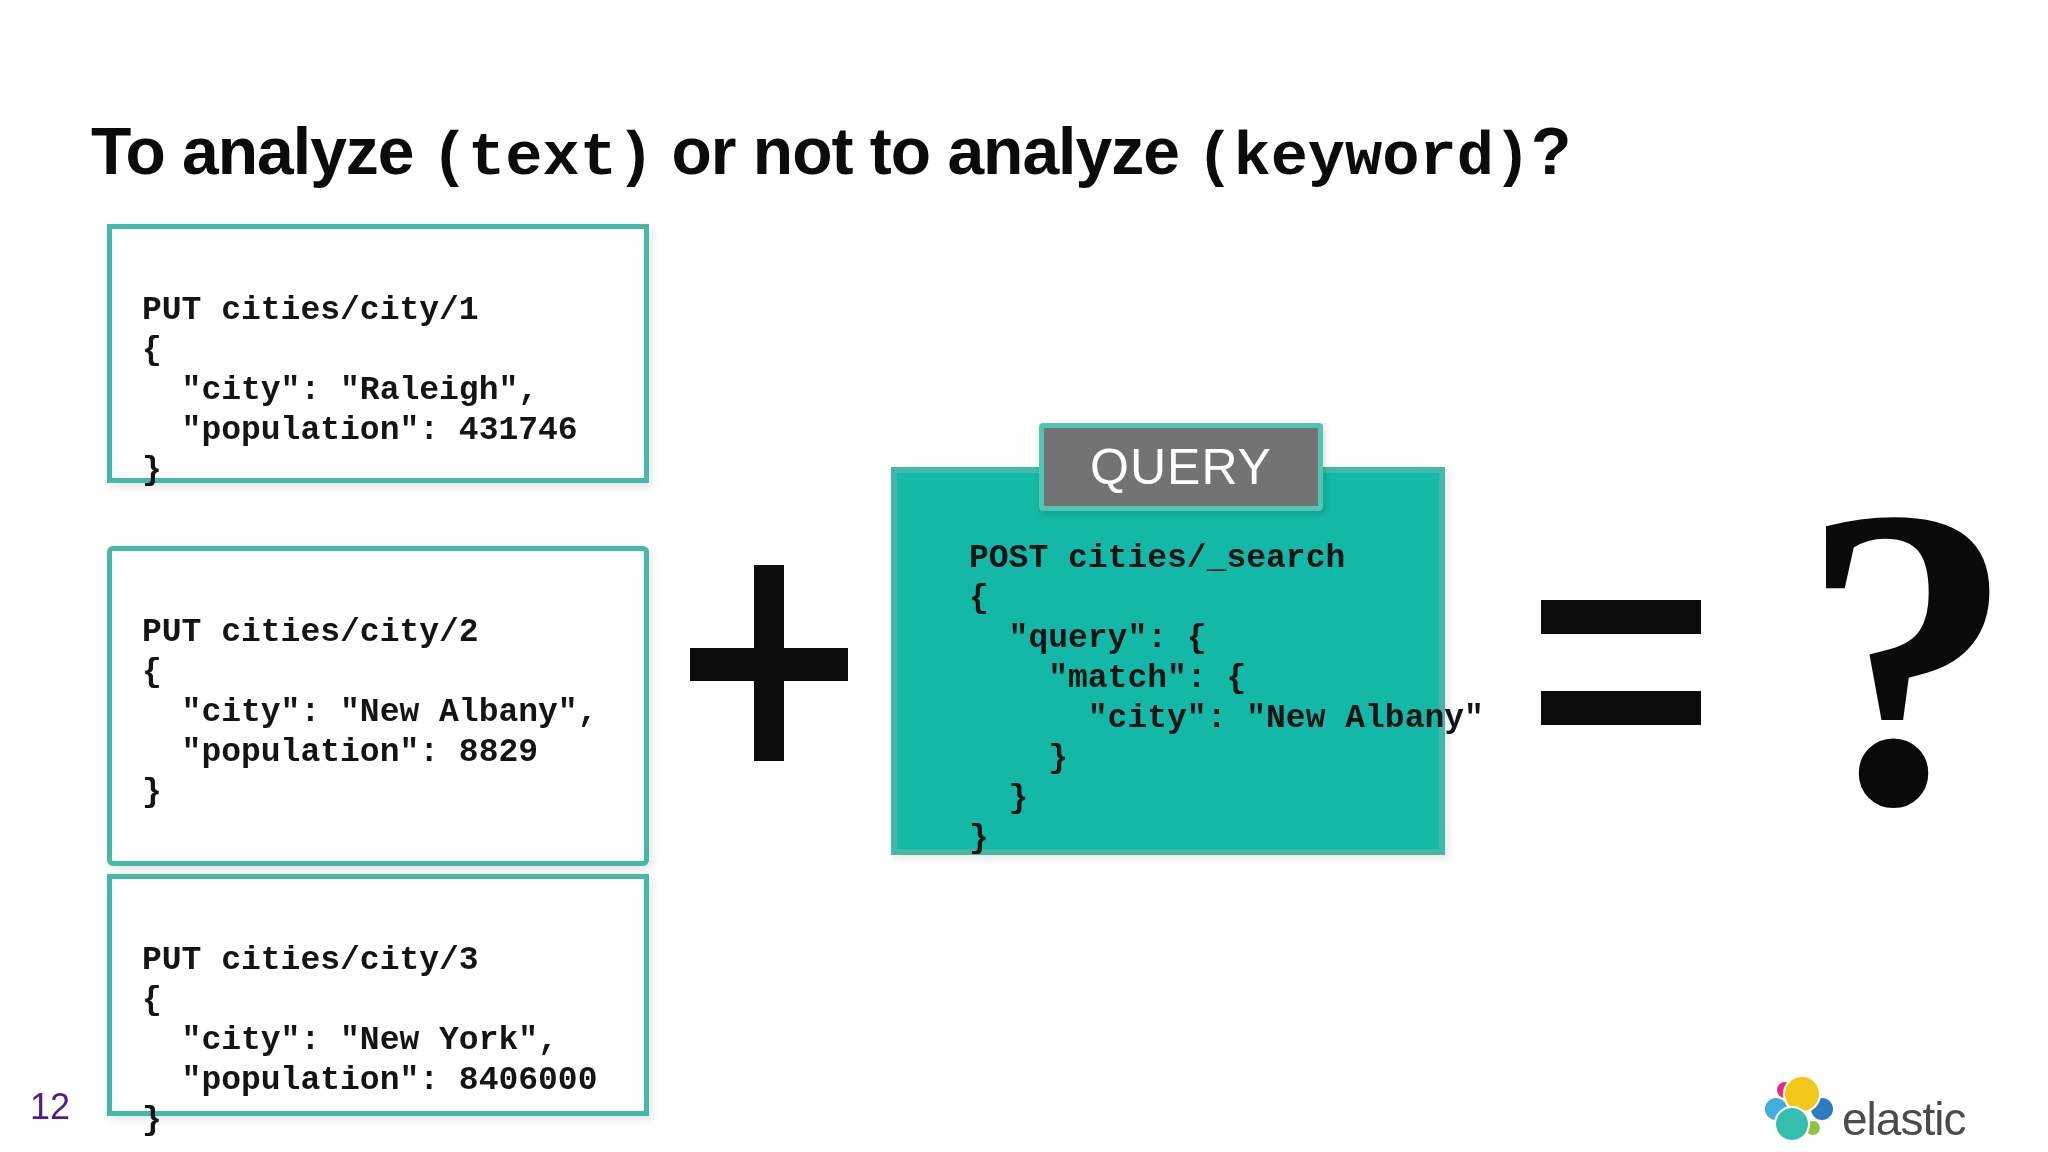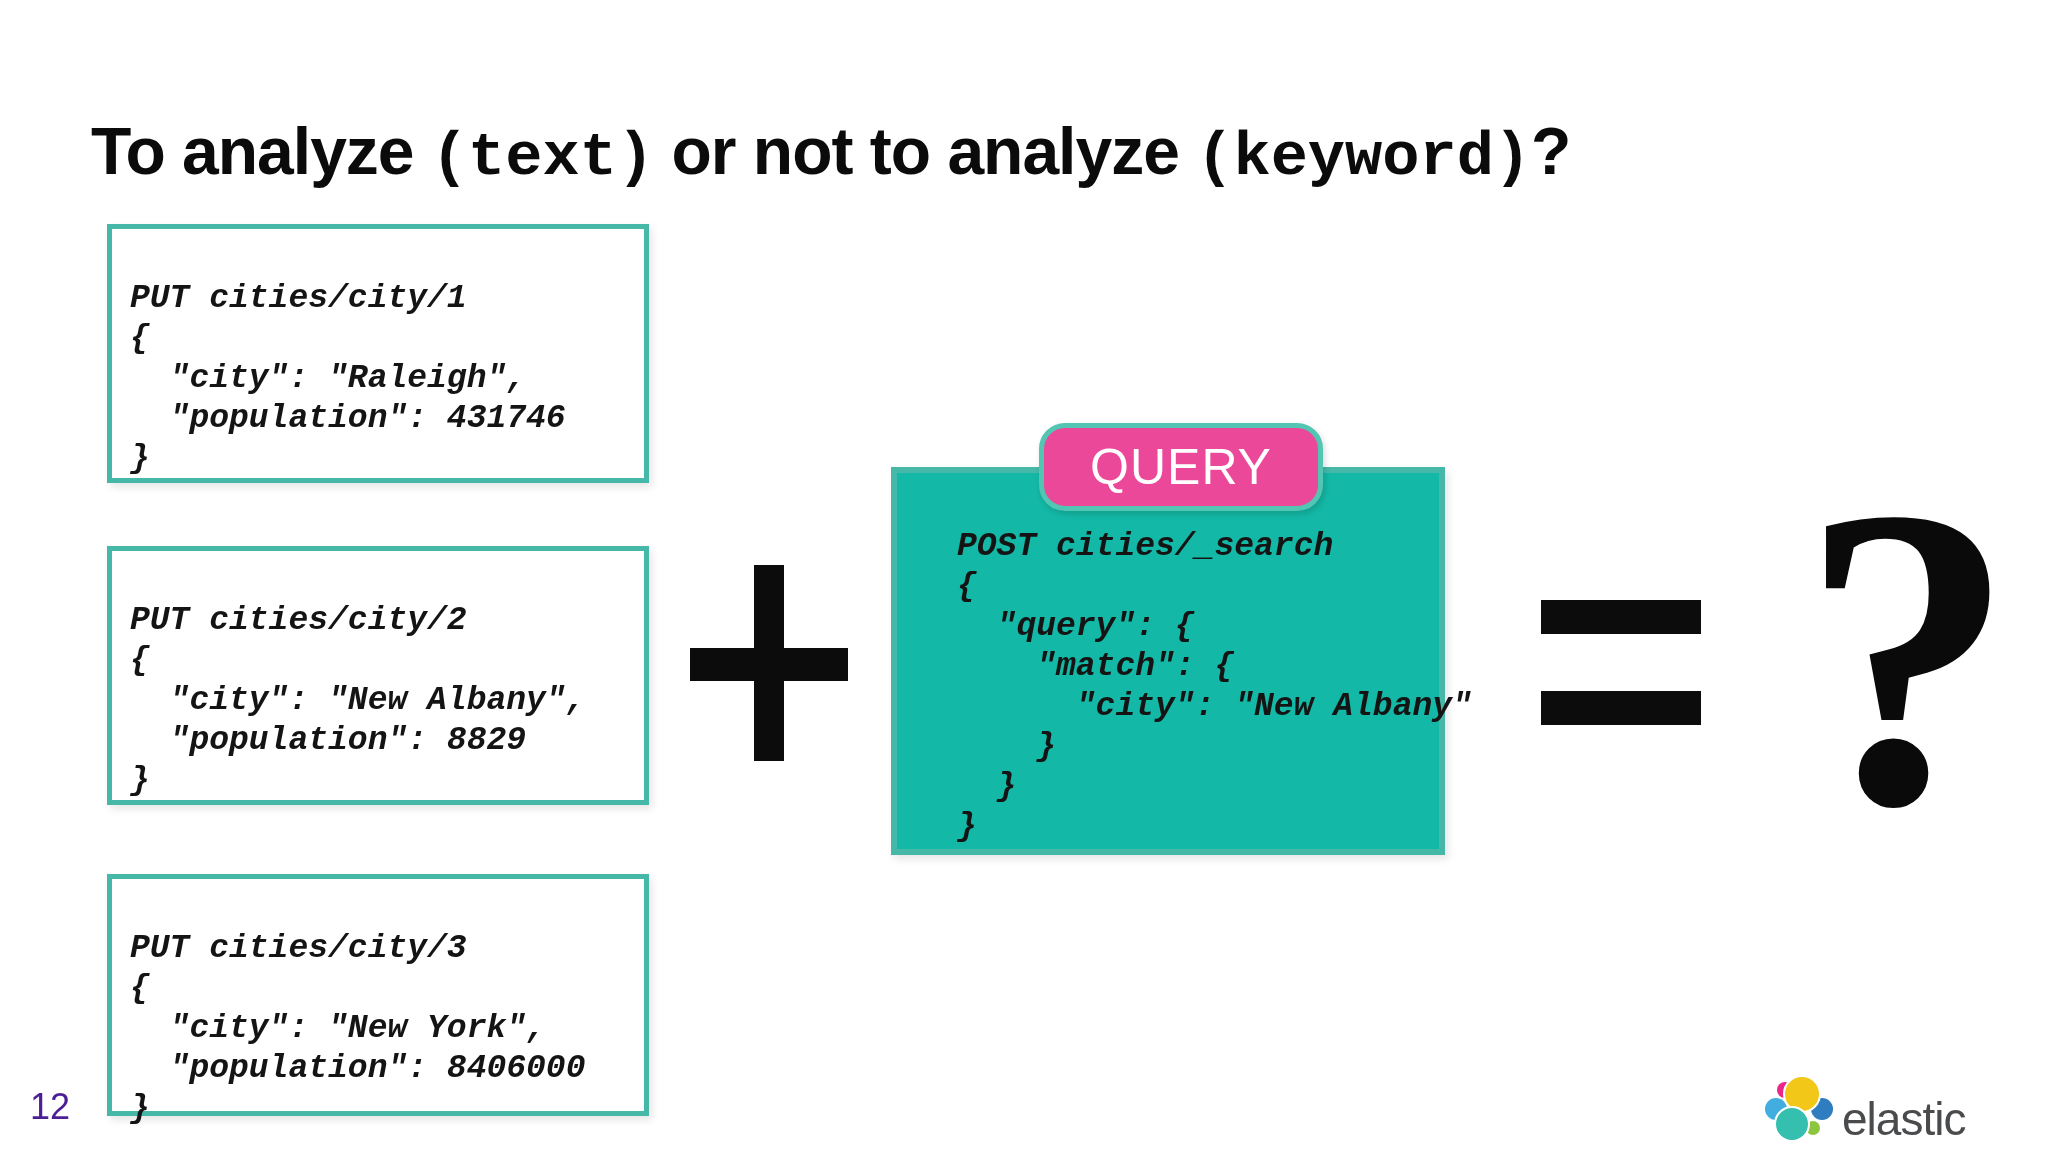--- a/index.html
+++ b/index.html
@@ -20,45 +20,45 @@
     font-size:62px; letter-spacing:0;
   }
 
   
   .doc-box {
     position:absolute; left:107px; width:542px; box-sizing:border-box;
     background:#ffffff; border:5px solid #45B8A8;
     box-shadow:3px 4px 8px rgba(0,0,0,0.10);
   }
   #doc1 { top:224px; height:259px; }
-  #doc2 { top:546px; height:259px; }
+  #doc2 { top:546px; height:320px;border-radius:6px; }
   #doc3 { top:874px; height:242px; }
   pre.code {
-    margin:4px; padding:46px 0 0 14px; white-space:pre;
+    margin:16px; padding:46px 0 0 14px; white-space:pre;
     font-family:"Liberation Mono", monospace; font-weight:bold;
-    font-size:33px; line-height:40px; color:#141414;font-style:italic;
+    font-size:33px; line-height:40px; color:#141414;
   }
 
   
   .plus { position:absolute; left:690px; top:565px; width:158px; height:196px; }
   .plus .v { position:absolute; left:64px; top:0; width:30px; height:196px; background:#0c0c0c; }
   .plus .h { position:absolute; left:0; top:83px; width:158px; height:33px; background:#0c0c0c; }
 
   
   .query-box {
     position:absolute; left:891px; top:467px; width:554px; height:388px;
     box-sizing:border-box; background:#14b8a6; border:6px solid #45B8A8;
     box-shadow:3px 4px 8px rgba(0,0,0,0.10);
     padding-left:44px;
   }
   .query-box pre.code { padding:50px 0 0 12px; }
   .query-badge {
     position:absolute; left:1039px; top:423px; width:284px; height:88px;
-    box-sizing:border-box; background:#ec4899; border:5px solid #52C5B3;
-    border-radius:26px; display:flex; align-items:center; justify-content:center;
+    box-sizing:border-box; background:#737373; border:5px solid #52C5B3;
+    border-radius:4px; display:flex; align-items:center; justify-content:center;
     box-shadow:2px 3px 6px rgba(0,0,0,0.15);
   }
   .query-badge span {
     color:#ffffff; font-size:50px; font-weight:400; letter-spacing:1px;
     font-family:"Liberation Sans", sans-serif;
   }
 
   
   .equals { position:absolute; left:1541px; top:600px; width:160px; height:125px; }
   .equals .bar { position:absolute; left:0; width:160px; height:34px; background:#0c0c0c; }

